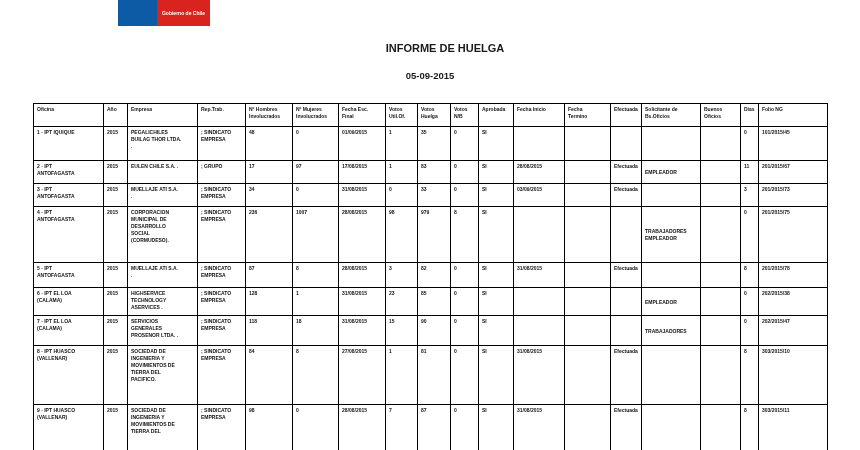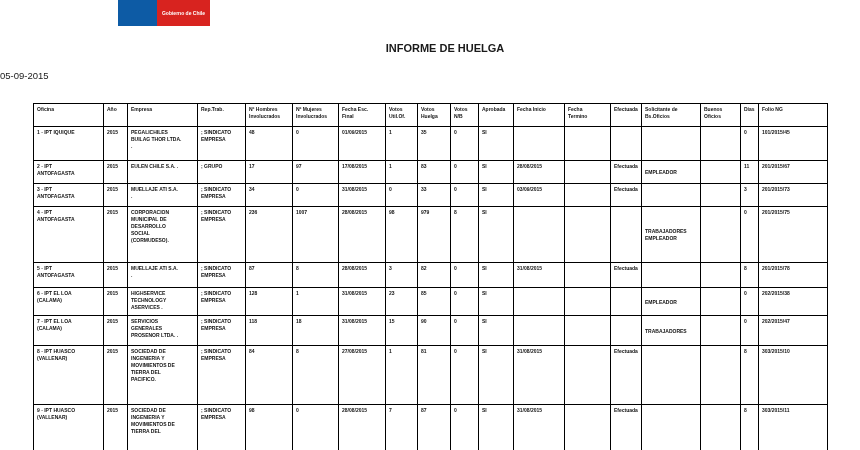--- a/index.html
+++ b/index.html
@@ -14,21 +14,21 @@
   
   .logo { position: absolute; left: 118px; top: 0; height: 26px; display: flex; }
   .logo-blue { width: 39px; height: 26px; background: #0d5ba5; }
   .logo-red  { width: 53px; height: 26px; background: #d8231f;
                display: flex; align-items: center; justify-content: center; }
   .logo-red span { color: #fff; font-size: 5px; font-weight: 700; white-space: nowrap; }
   
   .doc-title { position: absolute; top: 42px; left: 0; width: 100%;
                text-align: center; font-size: 11px; font-weight: 700; color: #1a1a1a; margin-left: 15px; }
   .doc-date  { position: absolute; top: 70px; left: 0; width: 100%;
-               text-align: left; font-size: 9.5px; font-weight: 400; color: #1a1a1a; }
+               text-align: center; font-size: 9.5px; font-weight: 700; color: #1a1a1a; }
   
   .table-wrap { position: absolute; left: 33px; top: 103px; width: 794px; }
   table { border-collapse: collapse; table-layout: fixed; width: 794px; }
   th, td {
     border: 1px solid #000;
     font-size: 5px; line-height: 7px; font-weight: 700;
     vertical-align: top; text-align: left;
     padding: 2px 2px 1px 3px;
     white-space: pre-line;
     overflow: hidden;

